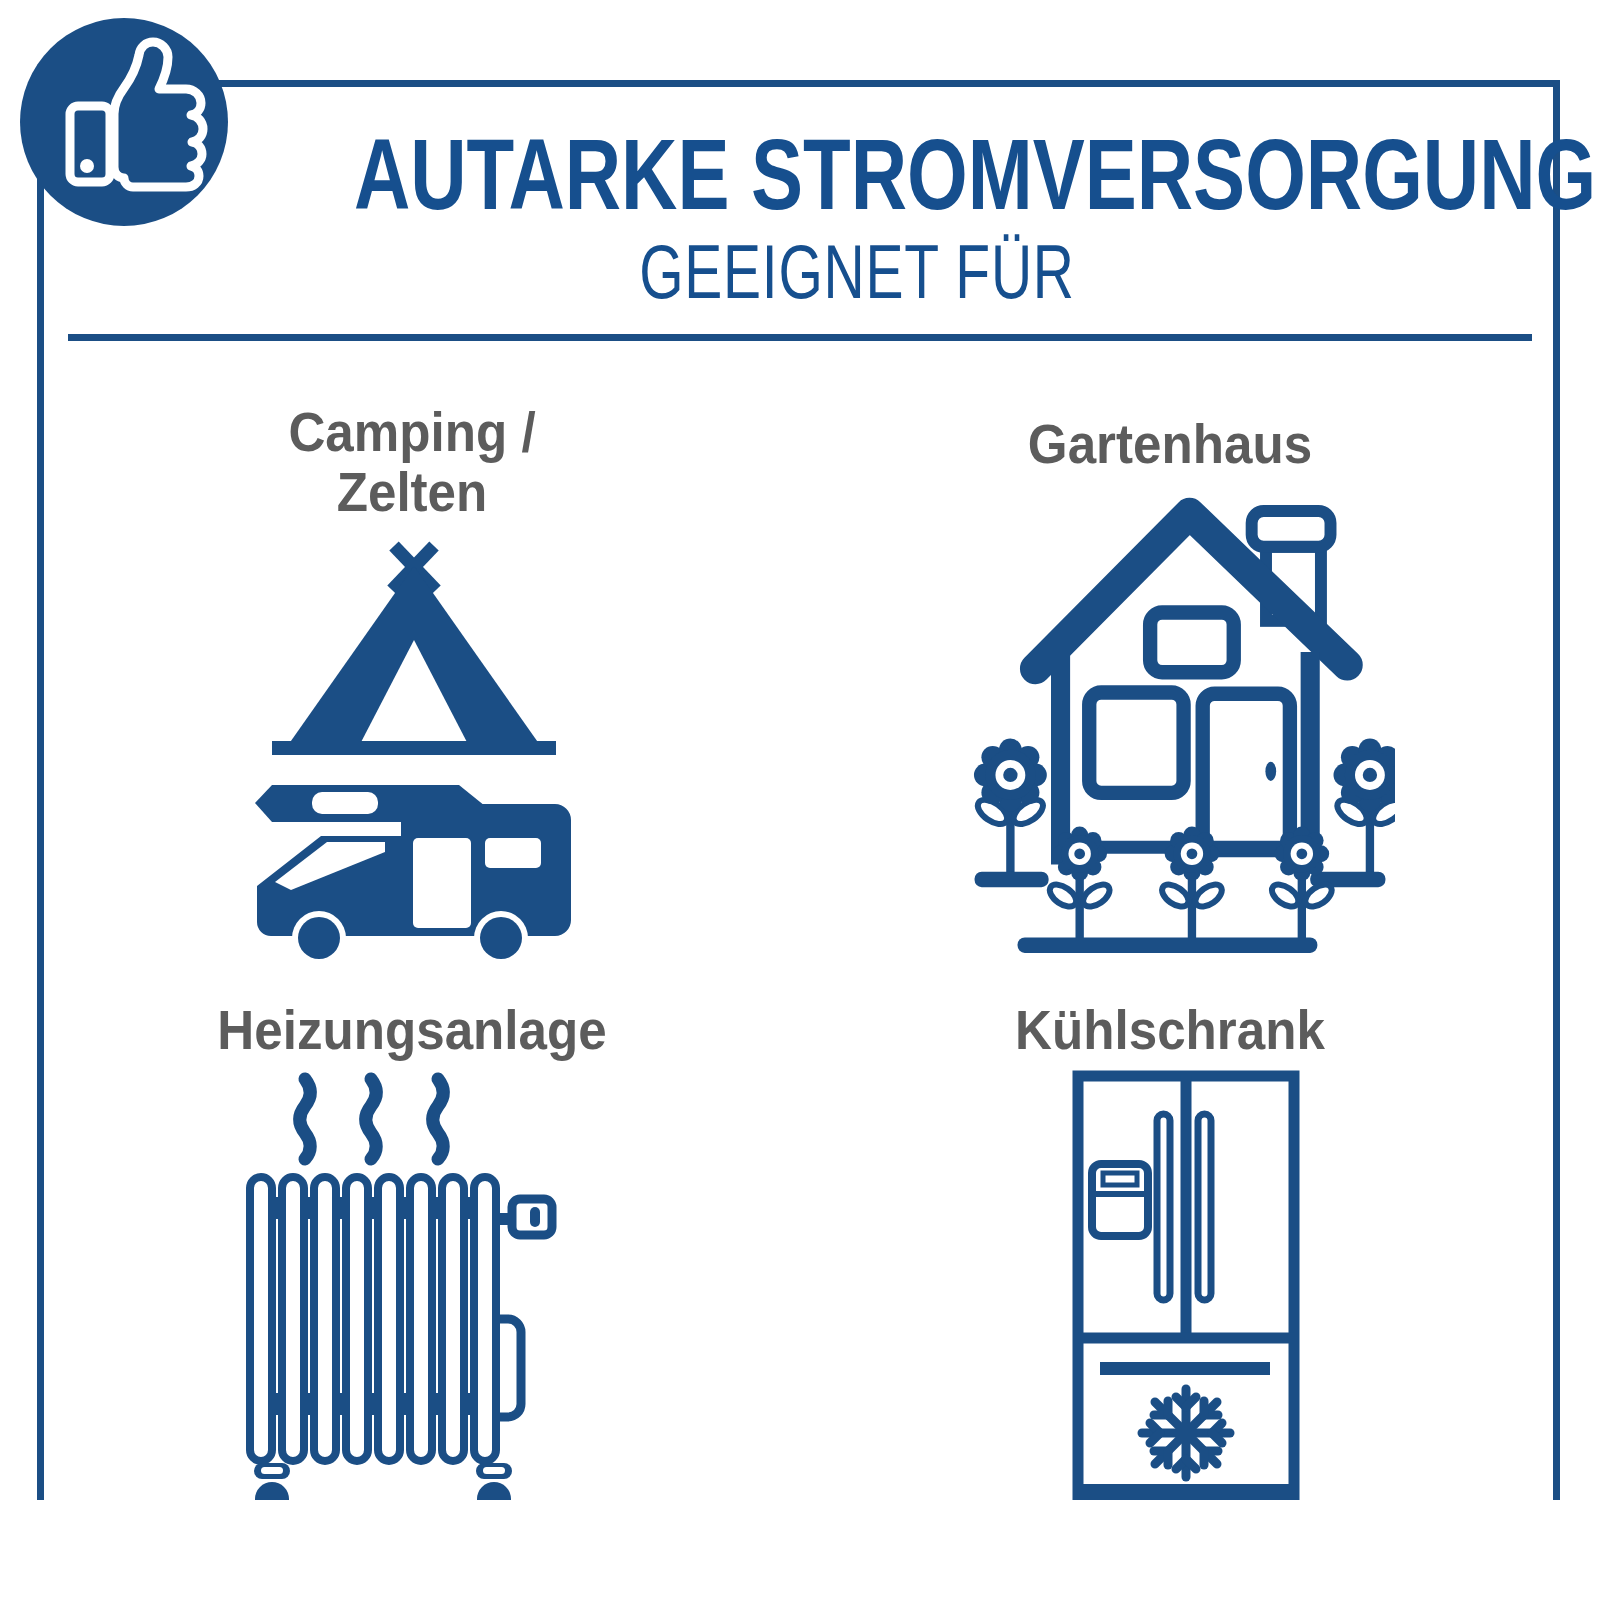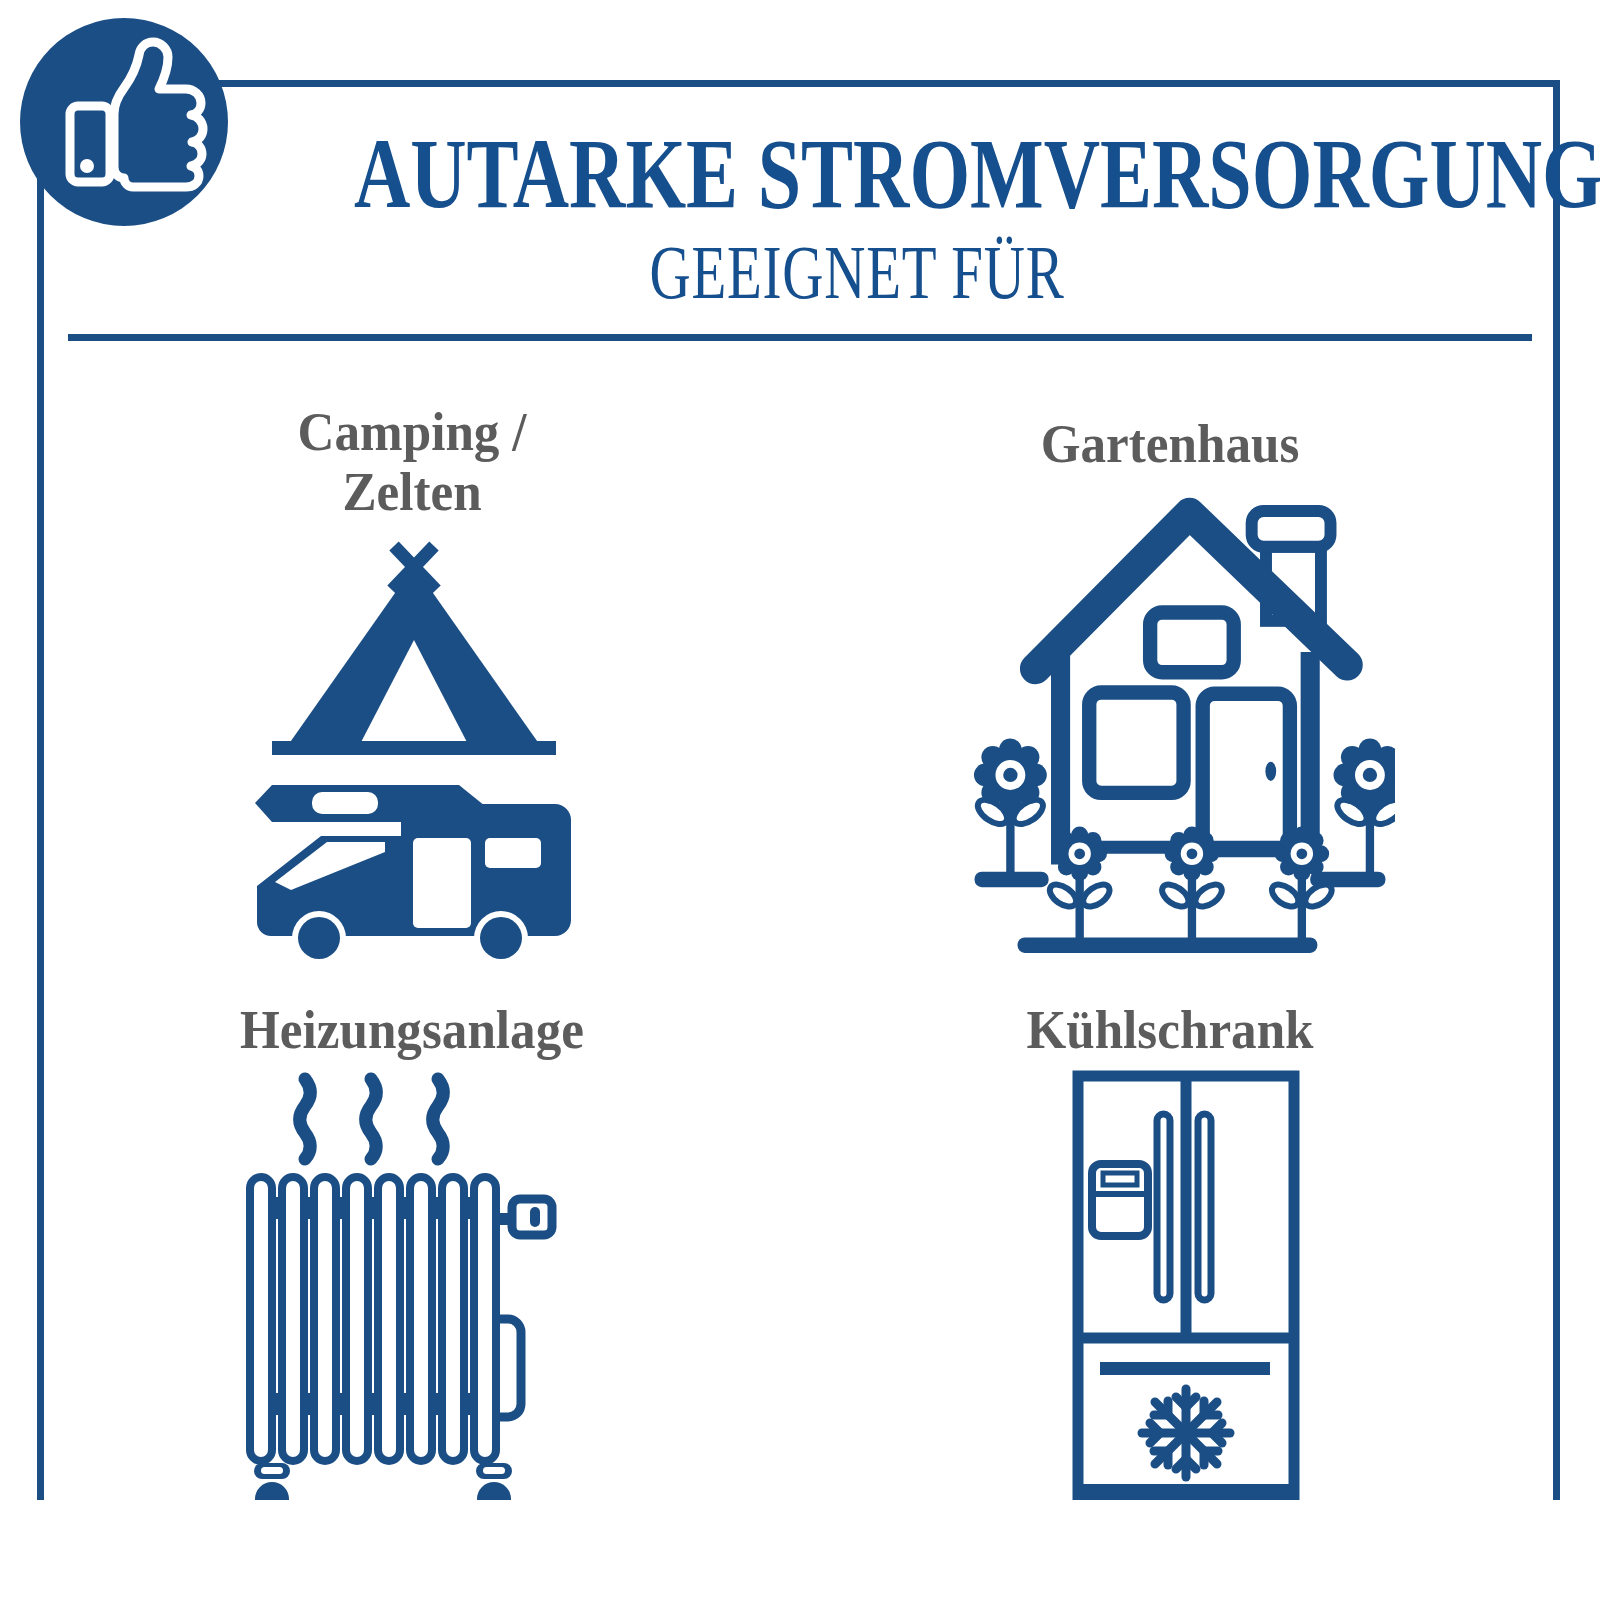--- a/index.html
+++ b/index.html
@@ -4,21 +4,21 @@
 <style>
   :root{
     --blue:#1b4e85;
     --title-blue:#164f8e;
     --gray:#5c5c5c;
     --bg:#ffffff;
   }
   html,body{margin:0;padding:0;background:#fff;}
   #canvas{
     position:relative;width:1600px;height:1500px;background:var(--bg);
-    font-family:Liberation Serif, serif;overflow:hidden;
+    font-family:Liberation Sans, sans-serif;overflow:hidden;
   }
   .abs{position:absolute;}
   #frame{
     left:37px;top:80px;width:1523px;height:1481px;
     border:7px solid var(--blue);box-sizing:border-box;background:transparent;
   }
   #badge{
     left:20px;top:18px;width:208px;height:208px;border-radius:50%;
     background:var(--blue);
   }

